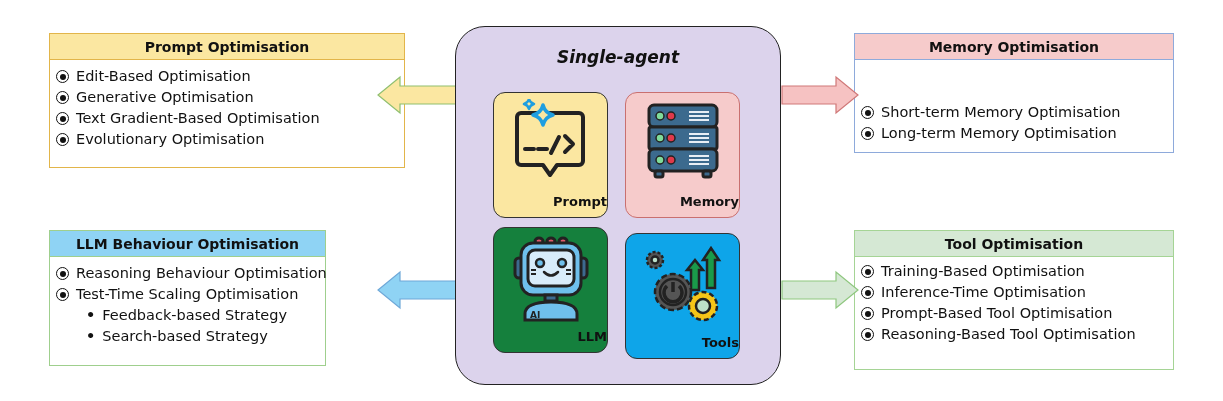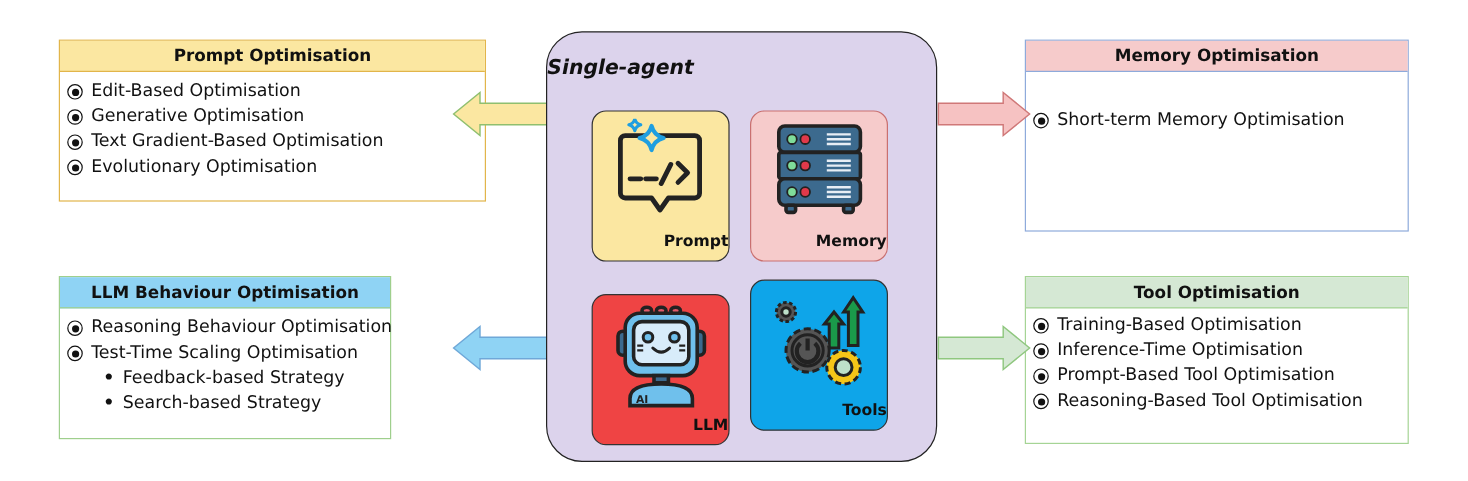--- a/index.html
+++ b/index.html
@@ -11,40 +11,40 @@
   .box ul { list-style:none; margin:0; padding:6px 0 0 6px; }
   .box li { font-size:14.5px; line-height:21px; white-space:nowrap; display:flex; align-items:center; }
   .box li.sub { padding-left:30px; font-size:14.5px; }
   .radio { display:inline-block; width:11px; height:11px; border:1.5px solid #111; border-radius:50%;
            position:relative; margin-right:7px; flex:0 0 auto; }
   .radio::after { content:""; position:absolute; left:2.5px; top:2.5px; width:6px; height:6px;
                   background:#111; border-radius:50%; }
   .dot { display:inline-block; margin-right:7px; font-weight:bold; }
   #prompt-box { left:49px; top:33px; width:356px; height:135px; border-color:#e2b54a; }
   #prompt-box .hdr { background:#fbe7a1; border-color:#e2b54a; }
-  #memory-box { left:854px; top:33px; width:320px; height:160px; border-color:#8eaadb; }
+  #memory-box { left:854px; top:33px; width:320px; height:120px; border-color:#8eaadb; }
   #memory-box .hdr { background:#f6cbcb; border-color:#8eaadb; }
-  #memory-box ul { padding-top:30px; }
+  #memory-box ul { padding-top:42px; }
   #llm-box { left:49px; top:230px; width:277px; height:136px; border-color:#9fcf8d; }
   #llm-box .hdr { background:#8fd3f4; border-color:#9fcf8d; }
   #tool-box { left:854px; top:230px; width:320px; height:140px; border-color:#a5d495; }
   #tool-box .hdr { background:#d5e8d4; border-color:#a5d495; }
   #tool-box ul { padding-top:4px; }
 
   #agent { position:absolute; left:455px; top:26px; width:326px; height:359px;
            background:#dcd3ec; border:1.5px solid #222; border-radius:30px; box-sizing:border-box; }
-  #agent-title { position:absolute; left:0; right:0; top:20px; text-align:left;
+  #agent-title { position:absolute; left:0; right:0; top:20px; text-align:center;
                  font-style:italic; font-weight:bold; font-size:17px; }
   .tile { position:absolute; width:115px; height:126px; border:1.5px solid #333; border-radius:12px;
           box-sizing:border-box; }
   .tile .lbl { position:absolute; left:0; right:0; bottom:8px; text-align:right; font-weight:bold; font-size:13px; }
   .tile svg { position:absolute; left:17px; top:6px; }
   #tile-prompt { left:37px; top:65px; background:#fbe7a1; }
   #tile-memory { left:169px; top:65px; background:#f6cbcb; border-color:#c97070; }
-  #tile-llm { left:37px; top:218px; background:#ef4444; }
+  #tile-llm { left:37px; top:200px; background:#15803d; }
   #tile-tools { left:169px; top:206px; background:#0ea5e9; }
 
   .arrow { position:absolute; }
 </style>
 </head>
 <body>
 
 <div class="box" id="prompt-box">
   <div class="hdr">Prompt Optimisation</div>
   <ul>
@@ -66,20 +66,24 @@
       </li>
   </ul>
 </div>
 
 <div class="box" id="memory-box">
   <div class="hdr">Memory Optimisation</div>
   <ul>
     <li>
         <span class="radio"></span>
         <span>Short-term Memory Optimisation</span>
+      </li>
+    <li>
+        <span class="radio"></span>
+        <span>Long-term Memory Optimisation</span>
       </li>
   </ul>
 </div>
 
 <div class="box" id="llm-box">
   <div class="hdr">LLM Behaviour Optimisation</div>
   <ul>
     <li>
         <span class="radio"></span>
         <span>Reasoning Behaviour Optimisation</span>

